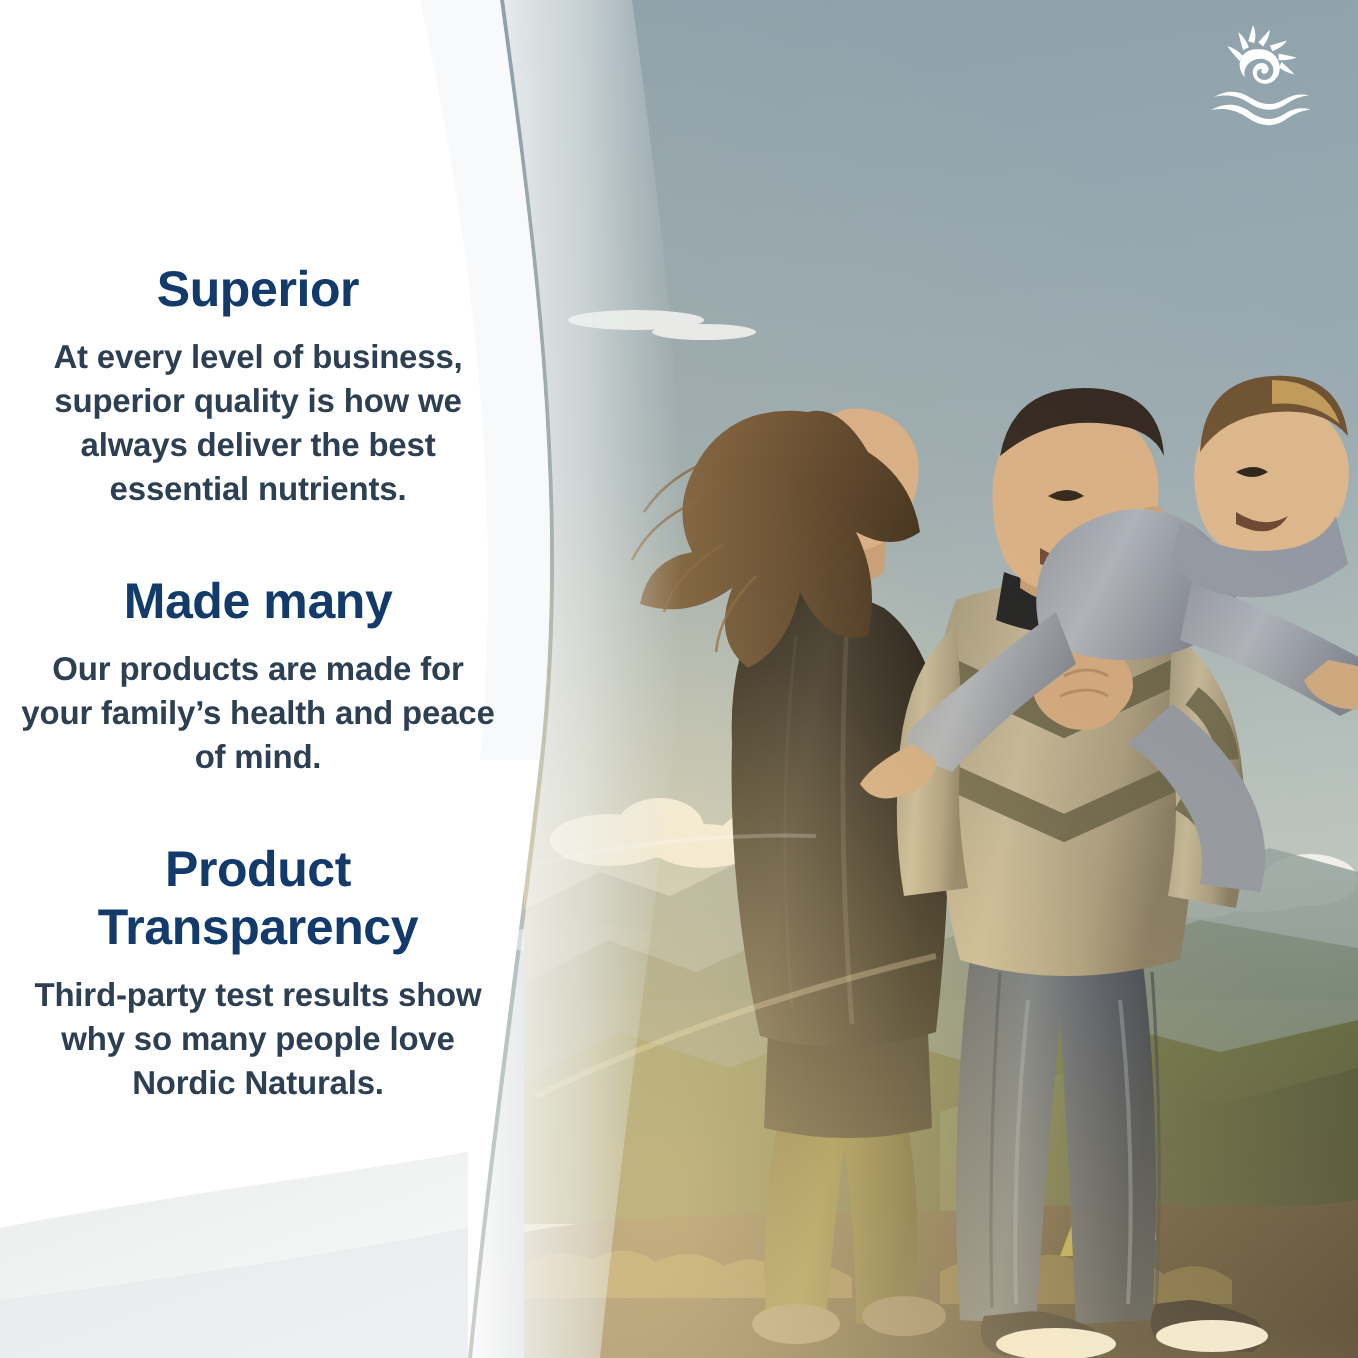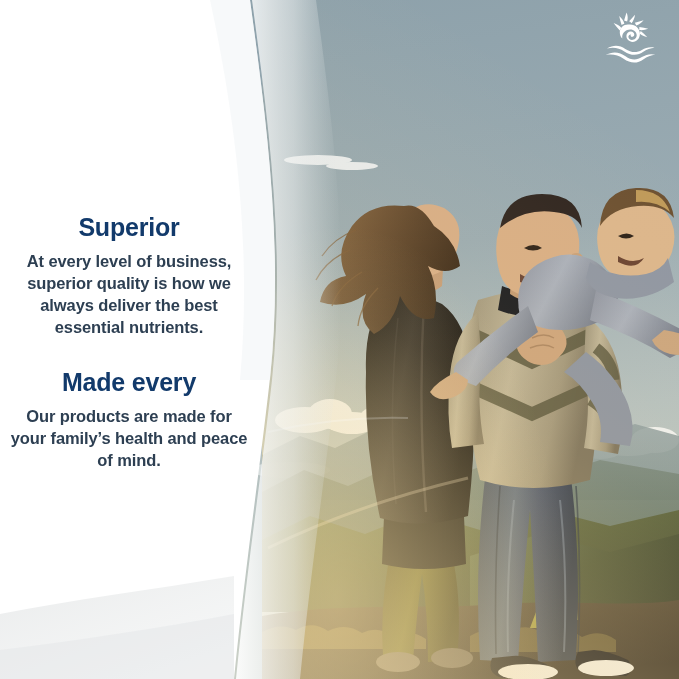--- a/index.html
+++ b/index.html
@@ -348,25 +348,32 @@
 
     <div class="block">
       <h2>
         <span>Superior</span><br>
       </h2>
       <p>At every level of business, superior quality is how we always deliver the best essential nutrients.</p>
     </div>
 
     <div class="block">
       <h2>
-        <span>Made every</span><br>
+        <span>Made many</span><br>
       </h2>
       <p>Our products are made for your family’s health and peace of mind.</p>
     </div>
 
+    <div class="block">
+      <h2>
+        <span>Product</span><br>
+        <span>Transparency</span>
+      </h2>
+      <p>Third-party test results show why so many people love Nordic Naturals.</p>
+    </div>
 
   </div>
 
   <div class="logo">
     <svg viewBox="0 0 66 56" xmlns="http://www.w3.org/2000/svg">
       <g fill="#ffffff">
 
         <path d="M27.5 2.5 c1.4 3.0 1.6 6.2 0.6 9.1 c-1.0 -0.5 -2.0 -0.8 -3.0 -1.0 c0.9 -2.8 1.5 -5.5 2.4 -8.1 Z"></path>
         <path d="M36.0 4.8 c-0.4 3.3 -1.6 6.2 -3.5 8.4 c-0.7 -0.8 -1.5 -1.4 -2.4 -1.9 c2.1 -2.3 4.0 -4.5 5.9 -6.5 Z"></path>
         <path d="M44.6 10.2 c-2.1 2.6 -4.7 4.5 -7.5 5.4 c-0.3 -1.0 -0.7 -2.0 -1.3 -2.8 c3.0 -1.0 6.0 -1.8 8.8 -2.6 Z"></path>

